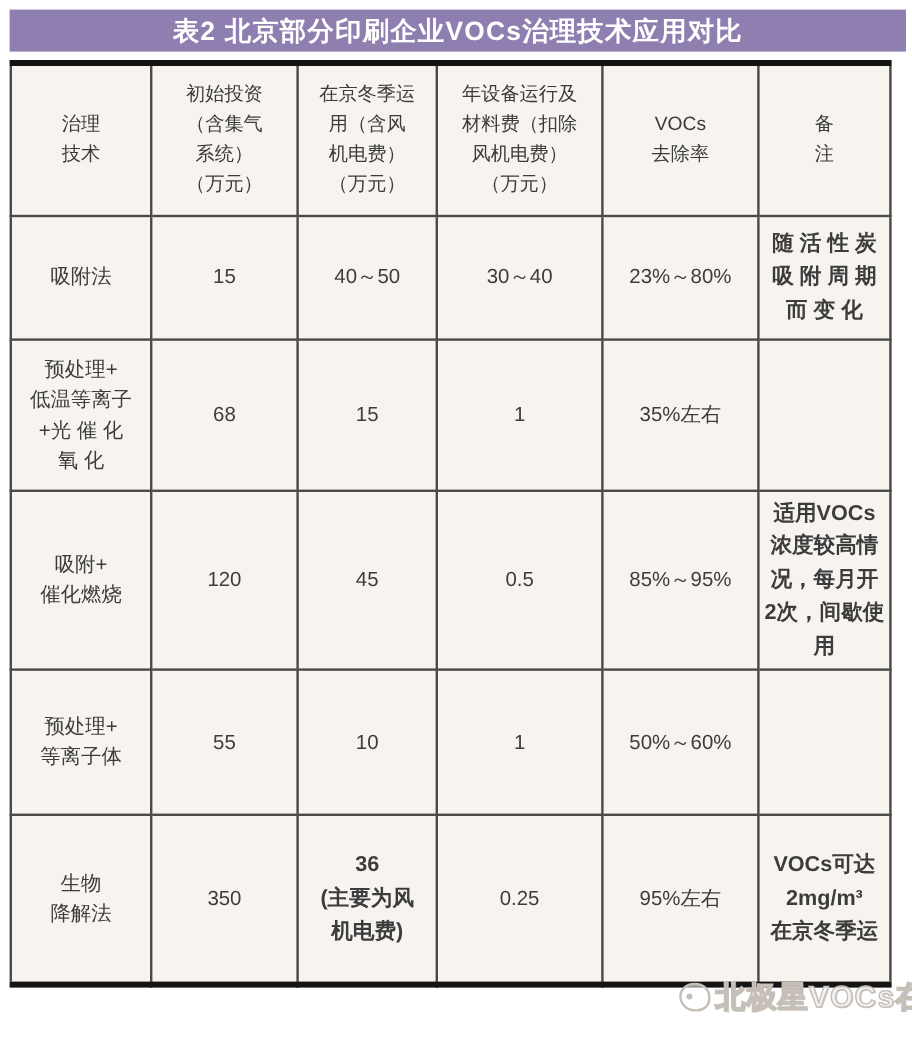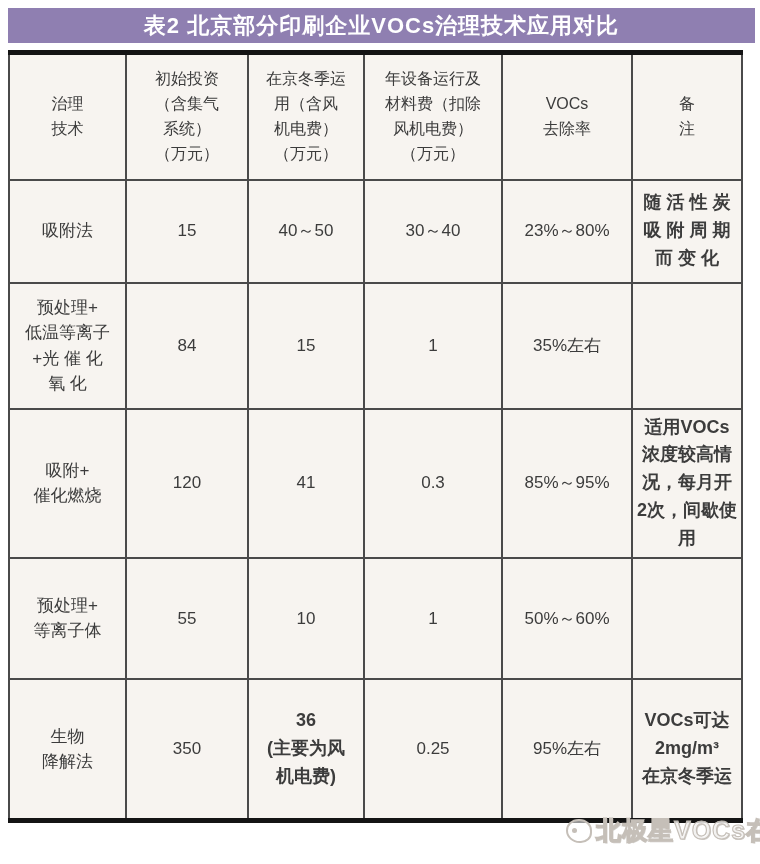--- a/index.html
+++ b/index.html
@@ -134,32 +134,32 @@
         <td>23%～80%</td>
         <td class="note">随 活 性 炭
 吸 附 周 期
 而 变 化</td>
       </tr>
       <tr class="r1">
         <td>预处理+
 低温等离子
 +光 催 化
 氧 化</td>
-        <td>84</td>
+        <td>68</td>
         <td>15</td>
         <td>1</td>
         <td>35%左右</td>
         <td class="note"></td>
       </tr>
       <tr class="r2">
         <td>吸附+
 催化燃烧</td>
         <td>120</td>
-        <td>41</td>
-        <td>0.3</td>
+        <td>45</td>
+        <td>0.5</td>
         <td>85%～95%</td>
         <td class="note">适用VOCs
 浓度较高情
 况，每月开
 2次，间歇使
 用</td>
       </tr>
       <tr class="r3">
         <td>预处理+
 等离子体</td>

